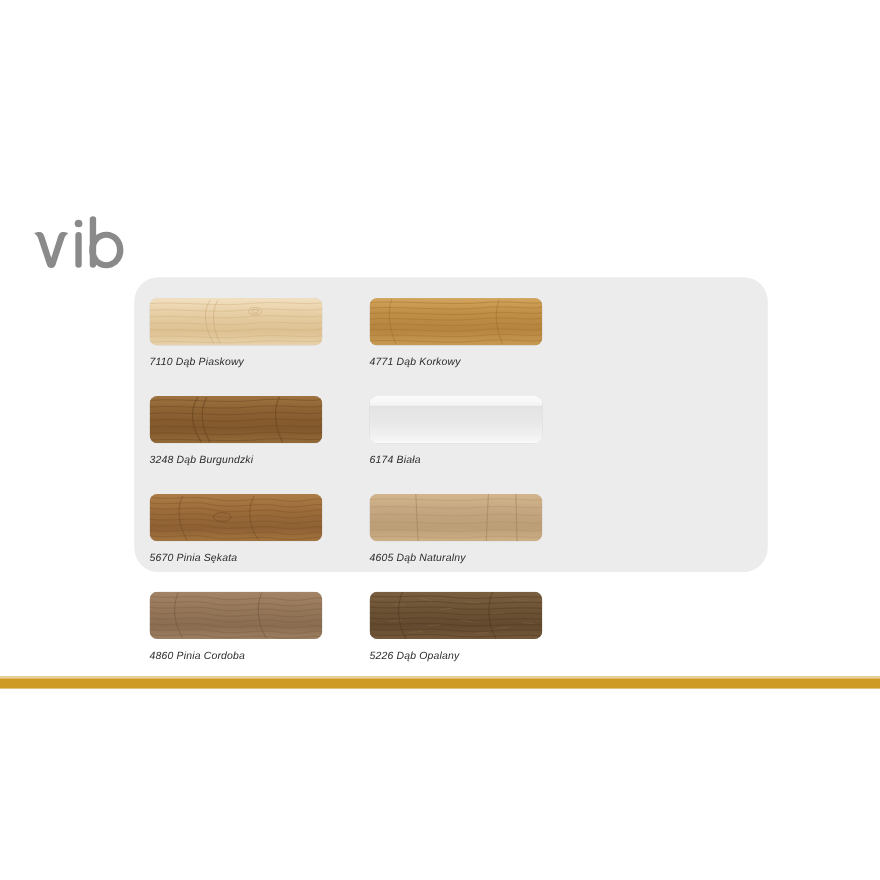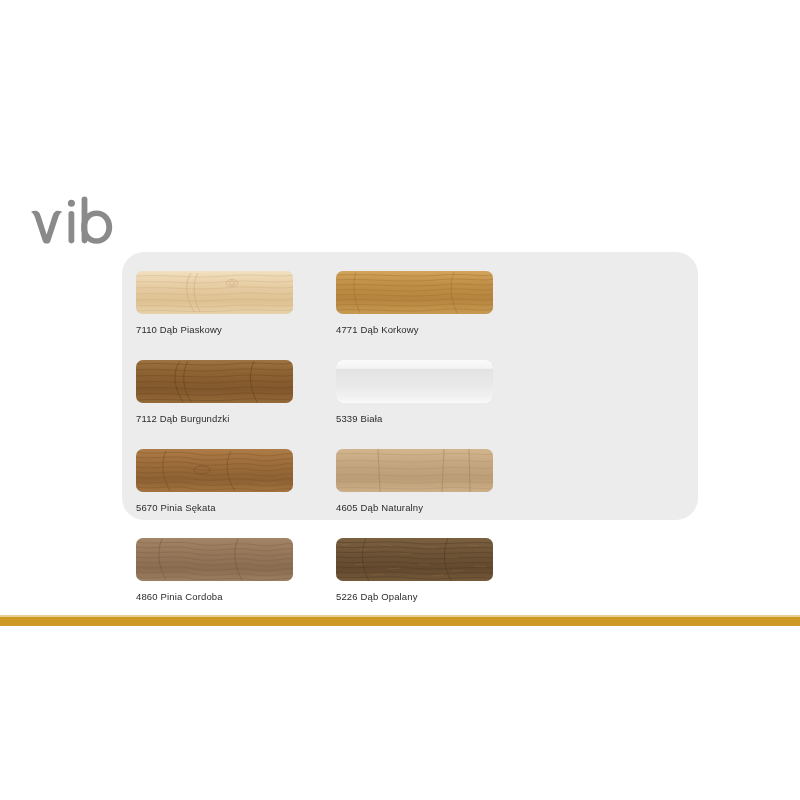--- a/index.html
+++ b/index.html
@@ -40,20 +40,21 @@
     border-radius: 22px;
   }
 
   #swatch-grid {
     position: absolute;
     left: 14px;
     top: 19px;
     width: 552px;
     display: flex;
     flex-wrap: wrap;
+    font-style: italic;
   }
 
   .swatch-cell {
     width: 200px;
     height: 89px;
     position: relative;
   }
   .swatch-cell.empty-cell { visibility: hidden; }
 
   .swatch-chip {
@@ -209,41 +210,41 @@
               <path d="M0 34 C29 32, 61 37, 93 34 C122 31, 143 36, 157 33"></path>
               <path d="M0 40 C31 38, 63 42, 95 40 C124 37, 144 41, 157 39"></path>
             </g>
             <g stroke="#5d3c19" stroke-width="1" fill="none" opacity="0.5">
               <path d="M44 1 C36 12, 38 28, 47 42"></path>
               <path d="M52 1 C45 13, 47 29, 55 42"></path>
               <path d="M118 1 C112 13, 114 29, 121 42"></path>
             </g>
           </svg>
         </div>
-        <div class="swatch-label">7112 Dąb Burgundzki</div>
+        <div class="swatch-label">3248 Dąb Burgundzki</div>
       </div>
 
       <div class="swatch-cell">
         <div class="swatch-chip">
           <svg class="grain" viewBox="0 0 157 43" preserveAspectRatio="none">
             <defs>
               <linearGradient id="g7113" x1="0" y1="0" x2="0" y2="1">
                 <stop offset="0%" stop-color="#fbfbfb"></stop>
                 <stop offset="18%" stop-color="#f4f4f4"></stop>
                 <stop offset="24%" stop-color="#e4e4e4"></stop>
                 <stop offset="55%" stop-color="#e8e8e8"></stop>
                 <stop offset="88%" stop-color="#f2f2f2"></stop>
                 <stop offset="100%" stop-color="#fafafa"></stop>
               </linearGradient>
             </defs>
             <rect width="157" height="43" fill="url(#g7113)"></rect>
             <rect x="0" y="9.5" width="157" height="0.8" fill="#dddddd" opacity="0.9"></rect>
           </svg>
         </div>
-        <div class="swatch-label">5339 Biała</div>
+        <div class="swatch-label">6174 Biała</div>
       </div>
 
       <div class="swatch-cell">
         <div class="swatch-chip">
           <svg class="grain" viewBox="0 0 157 43" preserveAspectRatio="none">
             <defs>
               <linearGradient id="g7120" x1="0" y1="0" x2="0" y2="1">
                 <stop offset="0%" stop-color="#ad7c46"></stop>
                 <stop offset="35%" stop-color="#9c6c3a"></stop>
                 <stop offset="72%" stop-color="#8e6134"></stop>

